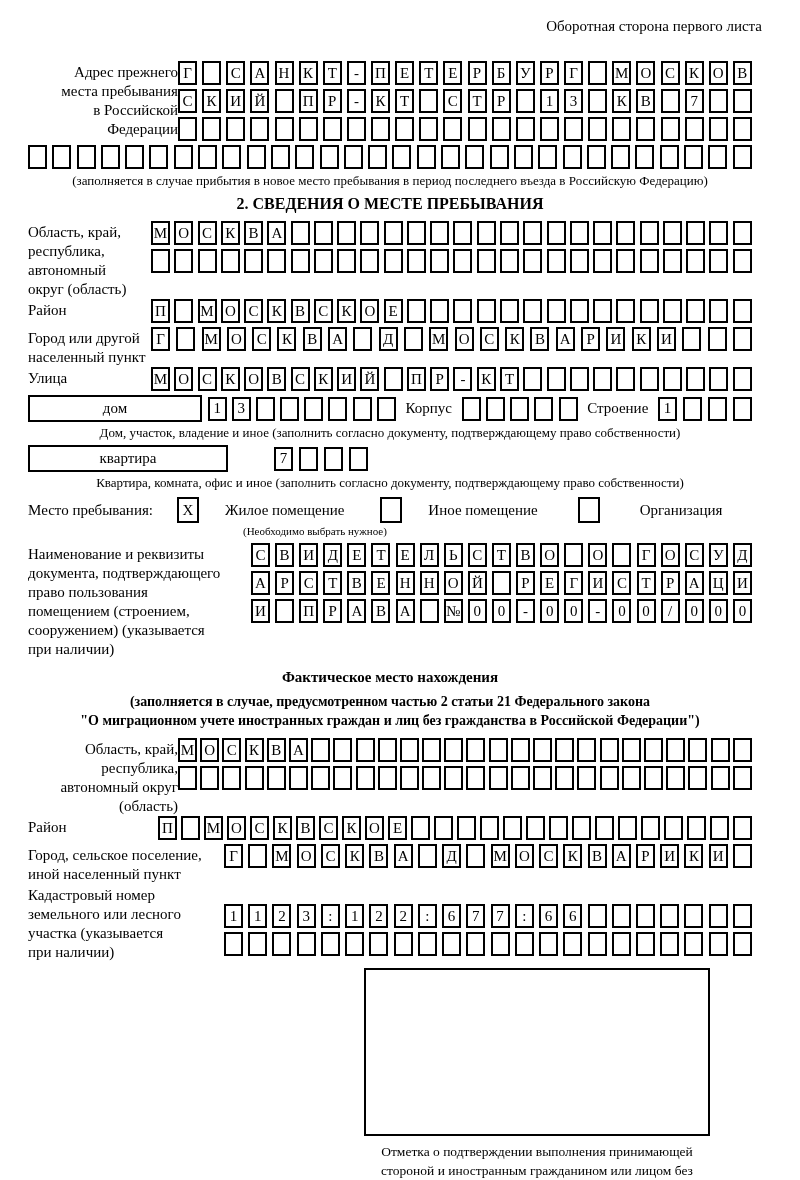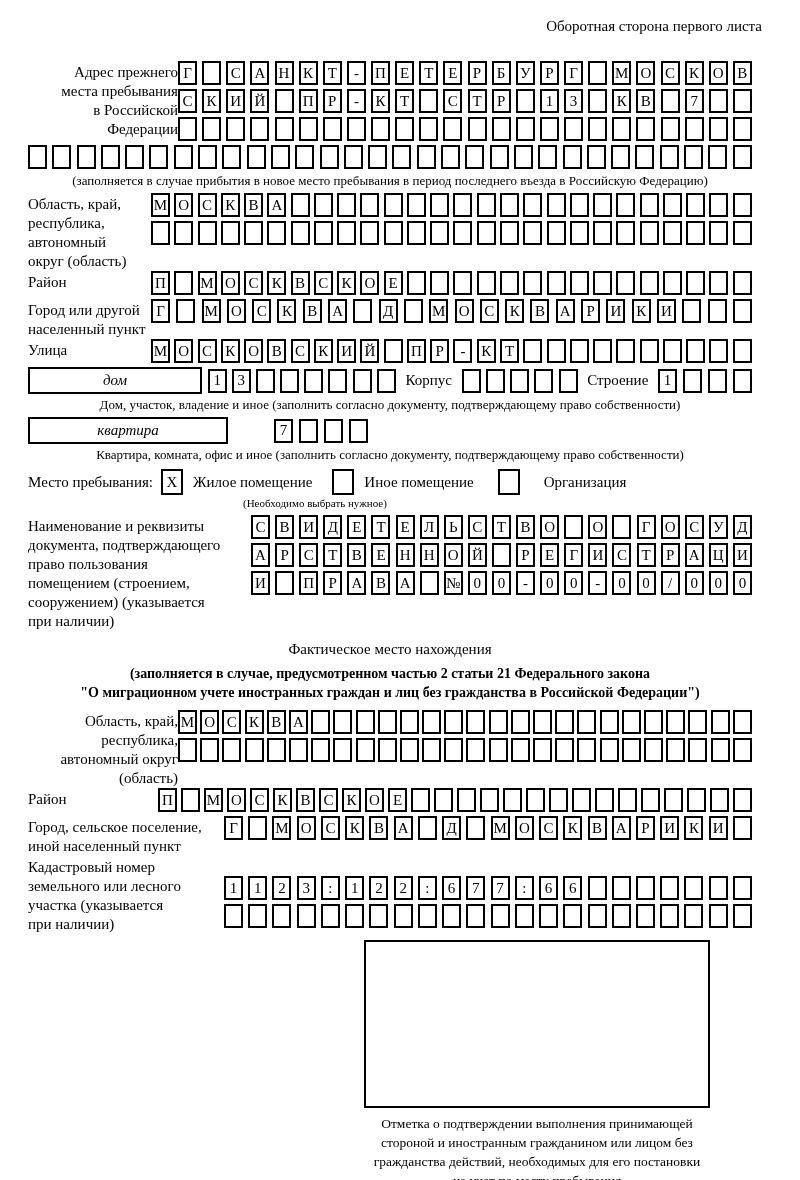--- a/index.html
+++ b/index.html
@@ -18,36 +18,36 @@
   .lw130{flex:0 0 130px;}
   .cells-col{flex:1 1 auto;min-width:0;}
   .cells{display:flex;justify-content:space-between;margin-bottom:4px;}
   .cell{box-sizing:border-box;flex:0 0 19px;width:19px;height:24px;border:2px solid #000;
         display:flex;align-items:center;justify-content:center;
         font-size:15px;line-height:1;}
   .fullrow{margin-top:0;}
 
   .caption{font-size:13px;text-align:center;margin:0 0 4px 0;}
   .sec-title{font-size:16px;font-weight:bold;text-align:center;margin:6px 0 8px 0;}
-  .sub-title{font-size:15px;font-weight:normal;text-align:center;margin:10px 0 6px 0;}
+  .sub-title{font-size:15px;font-weight:bold;text-align:center;margin:10px 0 6px 0;}
   .note-center{font-size:14px;text-align:center;line-height:19px;margin-bottom:8px;font-weight:bold;}
 
   .hrow{display:flex;align-items:center;justify-content:space-between;margin-bottom:3px;}
   .hrow.left{justify-content:flex-start;gap:38px;}
   .typebox{box-sizing:border-box;border:2px solid #000;height:27px;display:flex;
-           align-items:center;justify-content:center;font-size:15px;font-style:italic;}
+           align-items:center;justify-content:center;font-size:15px;}
   .dom-box{flex:0 0 174px;}
   .kv-box{flex:0 0 200px;margin-right:8px;}
   .inline-label{font-size:15px;white-space:nowrap;padding:0 4px;}
   .g8{flex:0 0 188px;}
   .g5{flex:0 0 116px;}
   .g4{flex:0 0 94px;margin-bottom:0;}
   .hrow .cells{margin-bottom:0;}
 
-  .chk-row{display:flex;align-items:center;font-size:15px;margin:6px 0 2px 0;}
+  .chk-row{display:flex;align-items:center;font-size:15px;margin:6px 0 2px 0;gap:16px;}
   .chk-label{flex:0 0 auto;}
   .chkbox{box-sizing:border-box;width:22px;height:26px;border:2px solid #000;display:flex;
           align-items:center;justify-content:center;font-size:15px;flex:0 0 22px;}
   .mt8{margin-left:8px;}  .mt10{margin-left:10px;}  .mt20{margin-left:20px;}  .mt24{margin-left:24px;}
   .note-left{font-size:11px;margin:2px 0 6px 215px;}
 
   .pad-top-20{padding-top:20px;}
 
   .confirm-wrap{margin-left:336px;width:346px;margin-top:6px;}
   .confirm-box{box-sizing:border-box;height:168px;border:2px solid #000;background:#fff;}
@@ -170,20 +170,21 @@
       <span class="cell"></span>
       <span class="cell"></span>
       <span class="cell"></span>
       <span class="cell"></span>
       <span class="cell"></span>
       <span class="cell"></span>
       <span class="cell"></span>
     </div>
   <div class="caption">(заполняется в случае прибытия в новое место пребывания в период последнего въезда в Российскую Федерацию)</div>
 
+  <div class="sec-title">2. СВЕДЕНИЯ О МЕСТЕ ПРЕБЫВАНИЯ</div>
 
   <div class="frow">
     <div class="flabel lw123">Область, край,<br>республика,<br>автономный<br>округ (область)</div>
     <div class="cells-col">
       <div class="cells">
           <span class="cell">М</span>
           <span class="cell">О</span>
           <span class="cell">С</span>
           <span class="cell">К</span>
           <span class="cell">В</span>

